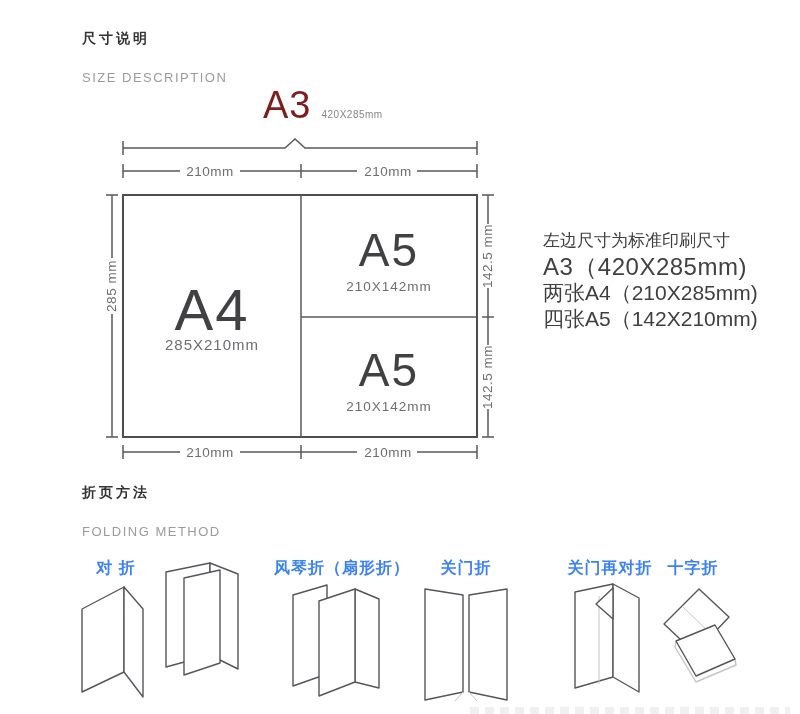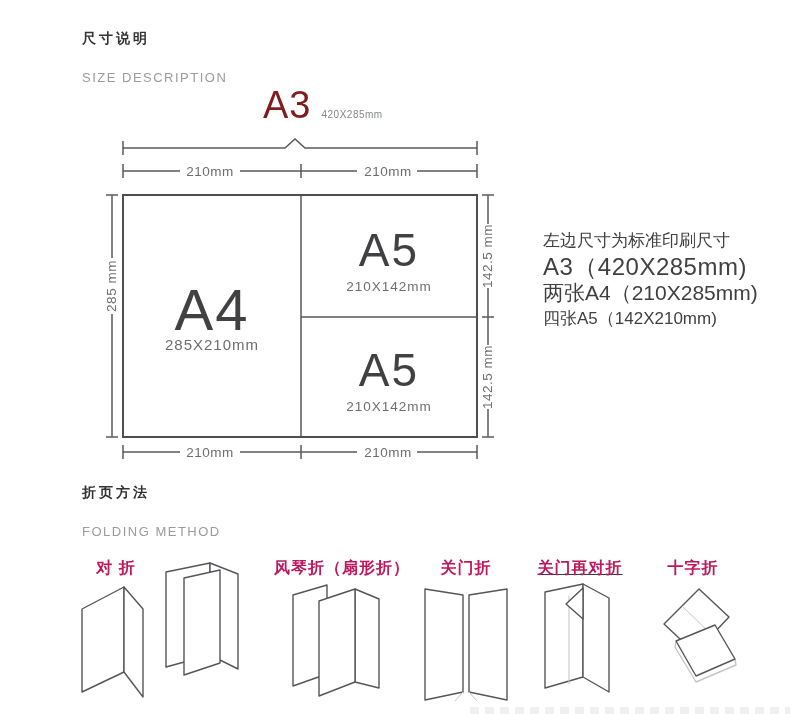--- a/index.html
+++ b/index.html
@@ -22,24 +22,24 @@
   .sub-dims-sm{font-size:13.5px;fill:#6d6e71;letter-spacing:1px;}
   .dline{stroke:#58595b;stroke-width:1.5;fill:none;}
   .dline-thick{stroke:#4d4e50;stroke-width:2;fill:none;}
   
   .notes{line-height:26px;color:#3f3f41;}
   .notes .n1{font-size:17px;}
   .notes .n2{font-size:16px;}
   .notes .n3{font-size:24px;font-weight:300;color:#414143;letter-spacing:0.5px;}
   .notes .n4{font-size:16px;}
   .notes .n5{font-size:21px;}
-  .notes .n6{font-size:17px;}
+  .notes .n6{font-size:21px;}
   
   .fold-col{position:absolute;width:124px;text-align:center;}
-  .fold-label{font-size:16px;font-weight:600;color:#be185d;letter-spacing:1px;margin-bottom:0;white-space:nowrap;}
+  .fold-label{font-size:16px;font-weight:600;color:#3b82f6;letter-spacing:1px;margin-bottom:0;white-space:nowrap;}
   .fold-svg{display:block;margin:0 auto;}
   .fold-svg polygon,.fold-svg polyline{fill:#ffffff;stroke:#55565a;stroke-width:1.4;stroke-linejoin:round;}
   .fold-svg .lite{stroke:#c4c5c7;fill:none;}
   
   .watermark{position:absolute;left:470px;top:707px;width:320px;height:7px;opacity:0.4;
     background:repeating-linear-gradient(90deg,#d9d9db 0 9px,#ffffff 9px 15px);}
 </style>
 </head>
 <body>
 
@@ -131,21 +131,21 @@
 <div class="fold-col" style="left:404px;top:558px;">
   <div class="fold-label">关门折</div>
   <svg class="fold-svg" width="110" height="122" viewBox="0 0 110 122">
     <polygon points="14,10 52,16 52,113 14,121"></polygon>
     <polygon points="58,16 96,10 96,121 58,113"></polygon>
     <line class="lite" x1="52" y1="113" x2="44" y2="122"></line>
     <line class="lite" x1="58" y1="113" x2="66" y2="122"></line>
   </svg>
 </div>
 
-<div class="fold-col" style="left:518px;top:558px;text-decoration:underline;">
+<div class="fold-col" style="left:548px;top:558px;">
   <div class="fold-label">关门再对折</div>
   <svg class="fold-svg" width="110" height="122" viewBox="0 0 110 122">
     <polygon points="20,13 58,5 58,98 20,109"></polygon>
     <polygon points="58,5 84,19 84,113 58,98"></polygon>
     <line class="lite" x1="44" y1="17" x2="44" y2="105"></line>
     <polygon points="58,9 41,25 58,40"></polygon>
   </svg>
 </div>
 
 <div class="fold-col" style="left:631px;top:558px;">

